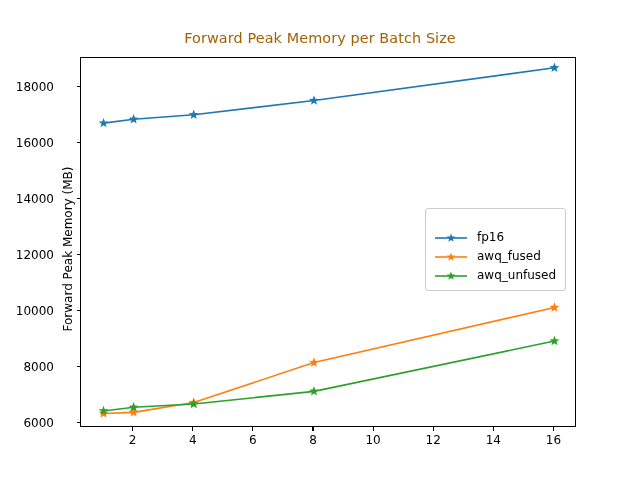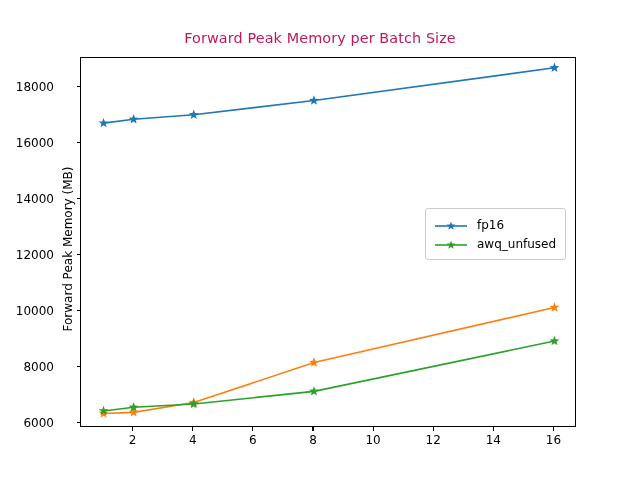--- a/index.html
+++ b/index.html
@@ -15,21 +15,21 @@
     font-family: "DejaVu Sans", sans-serif;
     overflow: hidden;
   }
   #chart-title {
     position: absolute;
     left: 0;
     top: 30px;
     width: 640px;
     text-align: center;
     font-size: 14.4px;
-    color: #be185d;
+    color: #a16207;
     letter-spacing: 0.1px;
   }
   
   #plot-area {
     position: absolute;
     left: 80px;
     top: 57px;
     width: 496px;
     height: 370px;
     border: 1.1px solid #000000;
@@ -96,21 +96,21 @@
     transform: rotate(-90deg);
     transform-origin: center center;
   }
   #legend {
     position: absolute;
     left: 425px;
     top: 208px;
     border: 0.8px solid #cccccc;
     border-radius: 3px;
     background: #ffffff;
-    padding: 6px 9px 6px 8px;
+    padding: 18px 9px 6px 8px;
     box-sizing: border-box;
   }
   .legend-row {
     display: flex;
     align-items: center;
     height: 19px;
   }
   .legend-sample {
     width: 34px;
     height: 14px;
@@ -178,20 +178,27 @@
   <div id="legend">
       <div class="legend-row">
         <span class="legend-sample"><svg width="34" height="14" viewBox="0 0 34 14">
             <line x1="1" y1="7" x2="33" y2="7" stroke="#1f77b4" stroke-width="1.6"></line>
             <path d="M17.00,2.40L18.14,5.44L21.37,5.58L18.84,7.60L19.70,10.72L17.00,8.93L14.30,10.72L15.16,7.60L12.63,5.58L15.86,5.44Z" fill="#1f77b4"></path>
           </svg></span>
         <span class="legend-text">fp16</span>
       </div>
       <div class="legend-row">
         <span class="legend-sample"><svg width="34" height="14" viewBox="0 0 34 14">
+            <line x1="1" y1="7" x2="33" y2="7" stroke="#ff7f0e" stroke-width="1.6"></line>
+            <path d="M17.00,2.40L18.14,5.44L21.37,5.58L18.84,7.60L19.70,10.72L17.00,8.93L14.30,10.72L15.16,7.60L12.63,5.58L15.86,5.44Z" fill="#ff7f0e"></path>
+          </svg></span>
+        <span class="legend-text">awq_fused</span>
+      </div>
+      <div class="legend-row">
+        <span class="legend-sample"><svg width="34" height="14" viewBox="0 0 34 14">
             <line x1="1" y1="7" x2="33" y2="7" stroke="#2ca02c" stroke-width="1.6"></line>
             <path d="M17.00,2.40L18.14,5.44L21.37,5.58L18.84,7.60L19.70,10.72L17.00,8.93L14.30,10.72L15.16,7.60L12.63,5.58L15.86,5.44Z" fill="#2ca02c"></path>
           </svg></span>
         <span class="legend-text">awq_unfused</span>
       </div>
     </div>
 
 <div class="ytick-mark" style="top: 421.975px;"></div>
     <div class="ytick-mark" style="top: 366.042px;"></div>
     <div class="ytick-mark" style="top: 310.108px;"></div>

